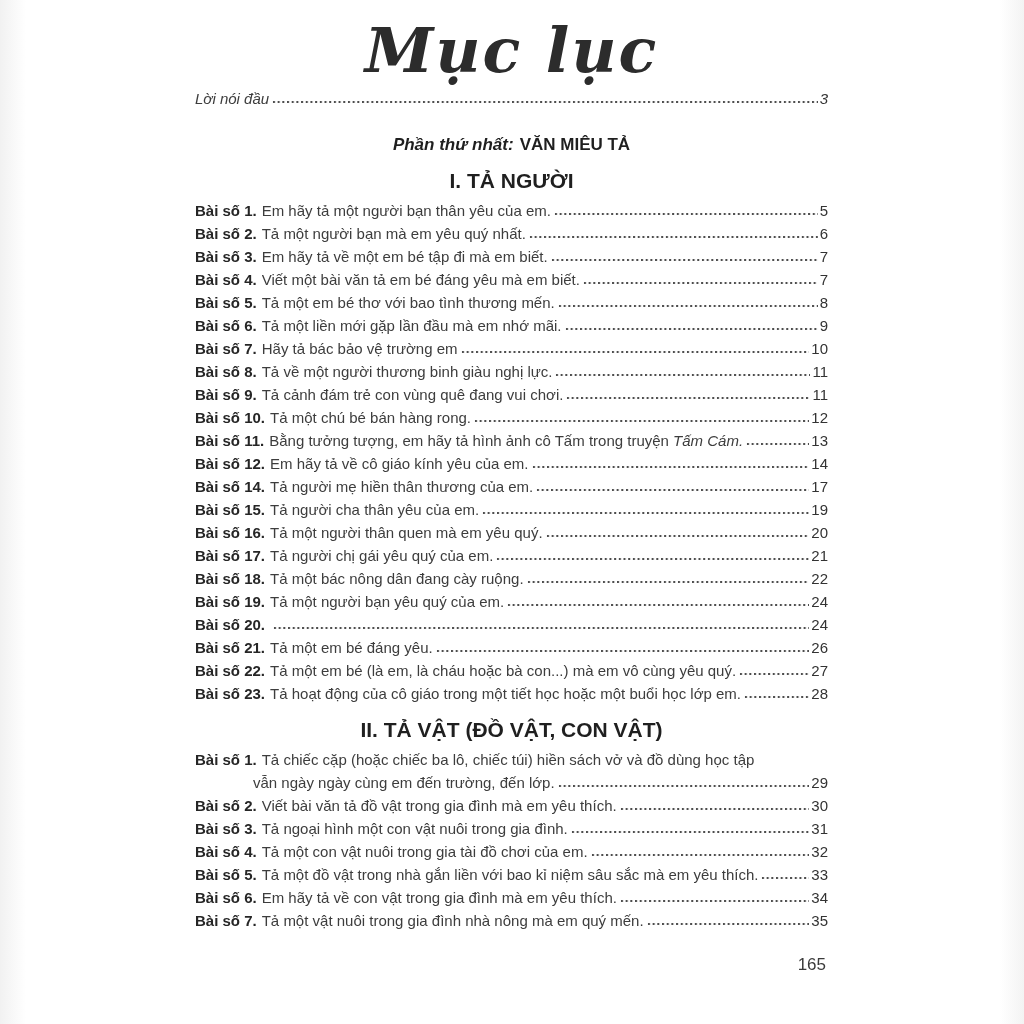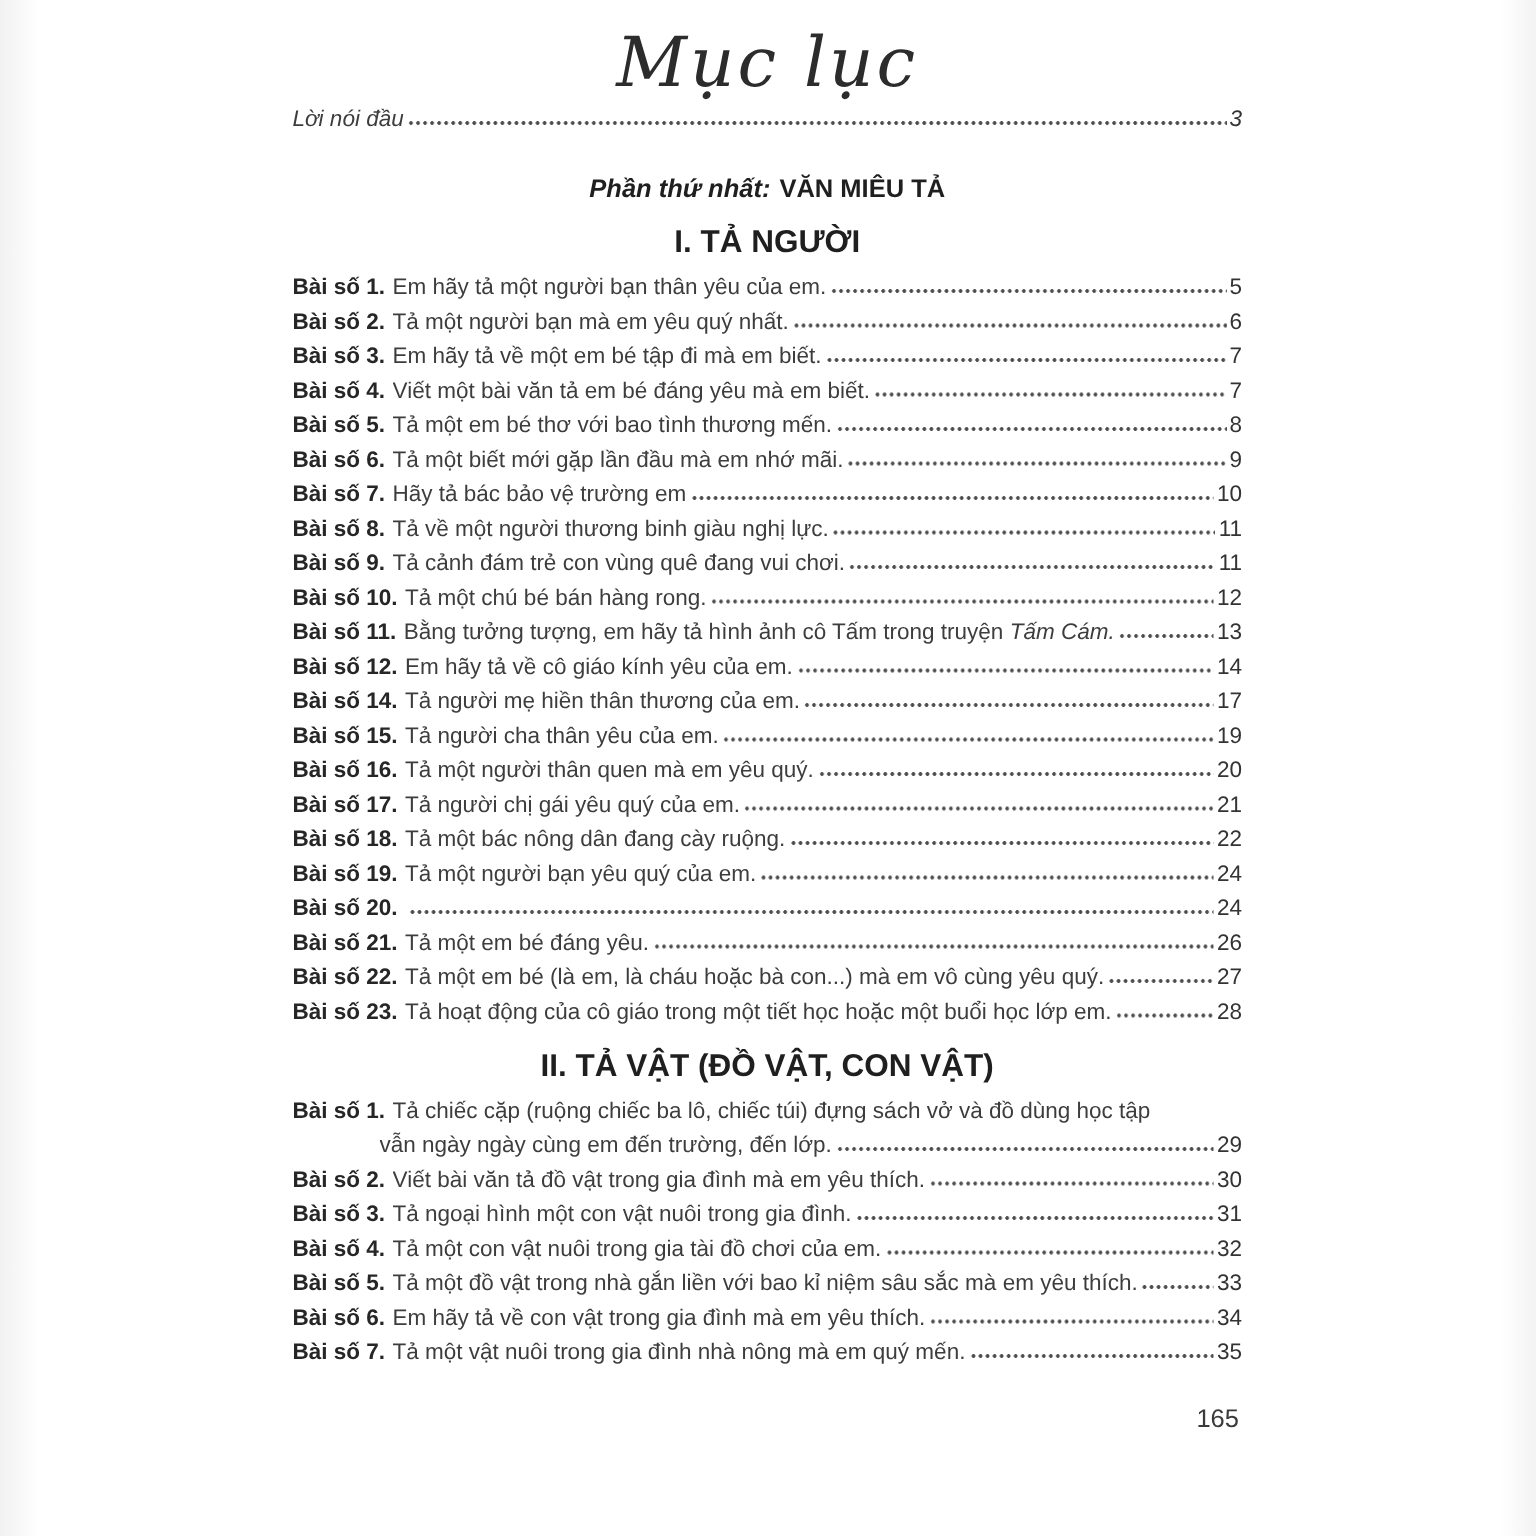--- a/index.html
+++ b/index.html
@@ -17,22 +17,22 @@
   .content {
     position: absolute;
     left: 195px; top: 0;
     width: 633px;
   }
   .book-title {
     margin: 14px 0 0 0;
     text-align: center;
     font-family: "DejaVu Serif", serif;
     font-style: italic;
-    font-weight: normal;
-    font-size: 46px;
+    font-weight: bold;
+    font-size: 62px;
     letter-spacing: 2px;
     color: #2c2c2c;
   }
   .row {
     display: flex;
     align-items: baseline;
     font-size: 15px;
     line-height: 23px;
     white-space: nowrap;
   }
@@ -122,21 +122,21 @@
           <span class="pg">7</span>
         </div>
         <div class="row">
           <span class="lbl">Bài số 5.</span>
           <span class="ttl">Tả một em bé thơ với bao tình thương mến.</span>
           <span class="leader"></span>
           <span class="pg">8</span>
         </div>
         <div class="row">
           <span class="lbl">Bài số 6.</span>
-          <span class="ttl">Tả một biết mới gặp lần đầu mà em nhớ mãi.</span>
+          <span class="ttl">Tả một liền mới gặp lần đầu mà em nhớ mãi.</span>
           <span class="leader"></span>
           <span class="pg">9</span>
         </div>
         <div class="row">
           <span class="lbl">Bài số 7.</span>
           <span class="ttl">Hãy tả bác bảo vệ trường em</span>
           <span class="leader"></span>
           <span class="pg">10</span>
         </div>
         <div class="row">
@@ -225,21 +225,21 @@
         </div>
         <div class="row">
           <span class="lbl">Bài số 23.</span>
           <span class="ttl">Tả hoạt động của cô giáo trong một tiết học hoặc một buổi học lớp em.</span>
           <span class="leader"></span>
           <span class="pg">28</span>
         </div>
         <div class="section-heading">II. TẢ VẬT (ĐỒ VẬT, CON VẬT)</div>
         <div class="row">
           <span class="lbl">Bài số 1.</span>
-          <span class="ttl">Tả chiếc cặp (ruộng chiếc ba lô, chiếc túi) đựng sách vở và đồ dùng học tập</span>
+          <span class="ttl">Tả chiếc cặp (hoặc chiếc ba lô, chiếc túi) hiền sách vở và đồ dùng học tập</span>
         </div>
         <div class="row cont">
           <span class="ttl">vẫn ngày ngày cùng em đến trường, đến lớp.</span>
           <span class="leader"></span>
           <span class="pg">29</span>
         </div>
         <div class="row">
           <span class="lbl">Bài số 2.</span>
           <span class="ttl">Viết bài văn tả đồ vật trong gia đình mà em yêu thích.</span>
           <span class="leader"></span>

